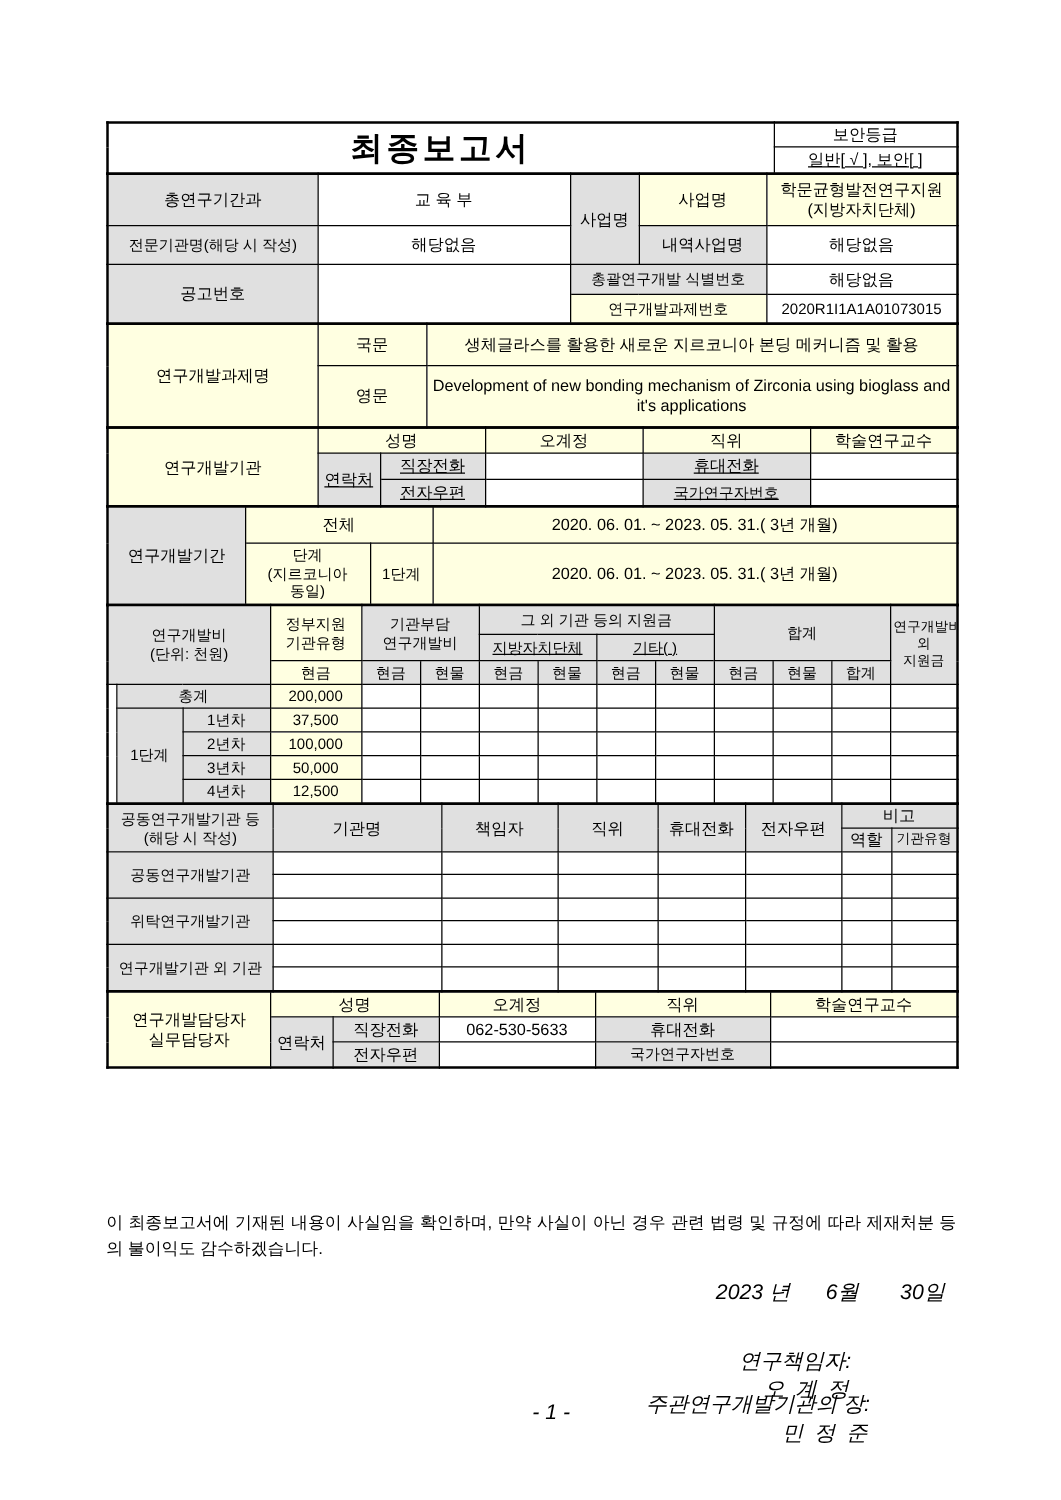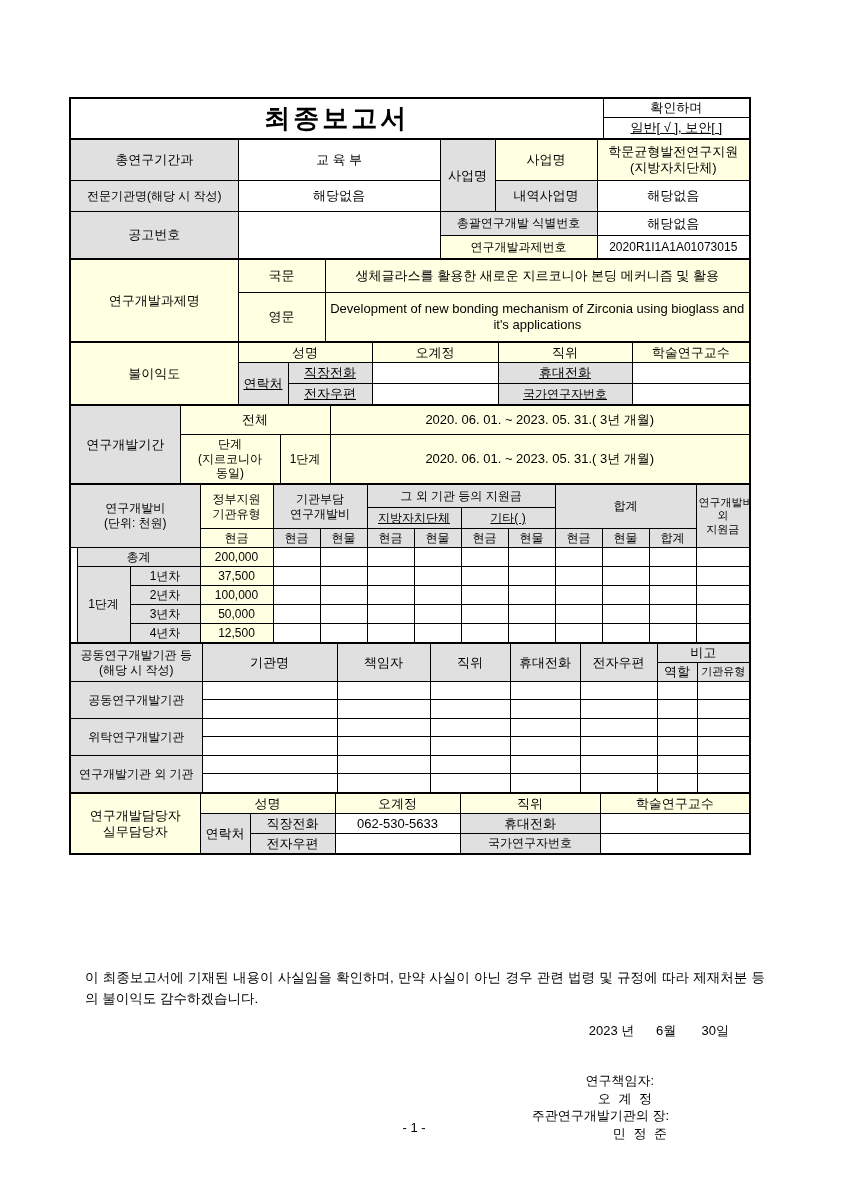--- a/index.html
+++ b/index.html
@@ -1,20 +1,20 @@
 <!DOCTYPE html>
 <html style="--highlight: #FFFFE1; --label_bg: #E0E0E0;"><head>
 <meta charset="utf-8">
 <style>
   html,body{margin:0;padding:0;}
   body{
     width:849px;height:1200px;background:#ffffff;position:relative;
     font-family:"Liberation Sans","DejaVu Sans",sans-serif;color:#000;
   }
-  .doc{position:absolute;left:69px;top:97px;width:680px;}
+  .doc{position:absolute;left:85px;top:97px;width:680px;}
   table{
     border-collapse:collapse;table-layout:fixed;width:680px;
     margin-top:-2px;border:2px solid #000;font-size:13px;
   }
   table.first{margin-top:0;}
   td{
     border:1px solid #000;text-align:center;vertical-align:middle;
     padding:0 2px;overflow:hidden;line-height:1.22;white-space:pre-line;
     word-break:keep-all;
   }
@@ -22,42 +22,42 @@
   .yellow{background:var(--highlight,#FFFFE1);}
   .left{text-align:left;}
   .fs12{font-size:12px;}
   .fs11{font-size:11px;}
   .title{font-size:26px;font-weight:bold;letter-spacing:3px;}
   tr.h17 td{height:17px;} tr.h18 td{height:18px;} tr.h19 td{height:19px;}
   tr.h20 td{height:20px;text-decoration:underline;} tr.h22 td{height:22px;} tr.h23 td{height:23px;}
   tr.h25 td{height:25px;} tr.h28 td{height:28px;} tr.h30 td{height:30px;}
   tr.h32 td{height:32px;} tr.h40 td{height:40px;}
   tr.h43 td{height:43px;} tr.h48 td{height:48px;}
-  .footer-line{position:absolute;left:74px;width:680px;font-size:13px;white-space:pre;}
+  .footer-line{position:absolute;left:101px;width:680px;font-size:17px;white-space:pre;font-style:italic;}
   .declaration{
     position:absolute;left:85px;top:967px;width:680px;
     font-size:13.5px;line-height:21px;text-align:justify;white-space:normal;
   }
   .sig-label{display:inline-block;}
   .sig-value{display:inline-block;margin-left:22px;letter-spacing:2px;}
 </style>
 </head>
 <body>
 
 <div class="doc">
 
   <table class="first">
     <colgroup>
         <col style="width:533px">
         <col style="width:147px">
       </colgroup>
     <tbody>
         <tr class="h18">
       <td rowspan="2" class="title">최종보고서</td>
-      <td>확인하며</td>
+      <td>보안등급</td>
     </tr>
     <tr class="h20">
       <td>일반[ √ ], 보안[    ]</td>
     </tr>
   </tbody>
     </table>
 
   <table>
     <colgroup>
         <col style="width:168px">
@@ -120,21 +120,21 @@
     <colgroup>
         <col style="width:168px">
         <col style="width:50px">
         <col style="width:84px">
         <col style="width:126px">
         <col style="width:134px">
         <col style="width:118px">
       </colgroup>
     <tbody>
         <tr class="h19">
-      <td rowspan="3" class="yellow">불이익도</td>
+      <td rowspan="3" class="yellow">연구개발기관</td>
       <td colspan="2" class="yellow">성명</td>
       <td class="yellow">오계정</td>
       <td class="yellow">직위</td>
       <td class="yellow">학술연구교수</td>
     </tr>
     <tr class="h20">
       <td rowspan="2" class="gray">연락처</td>
       <td class="gray">직장전화</td>
       <td></td>
       <td class="gray">휴대전화</td>

